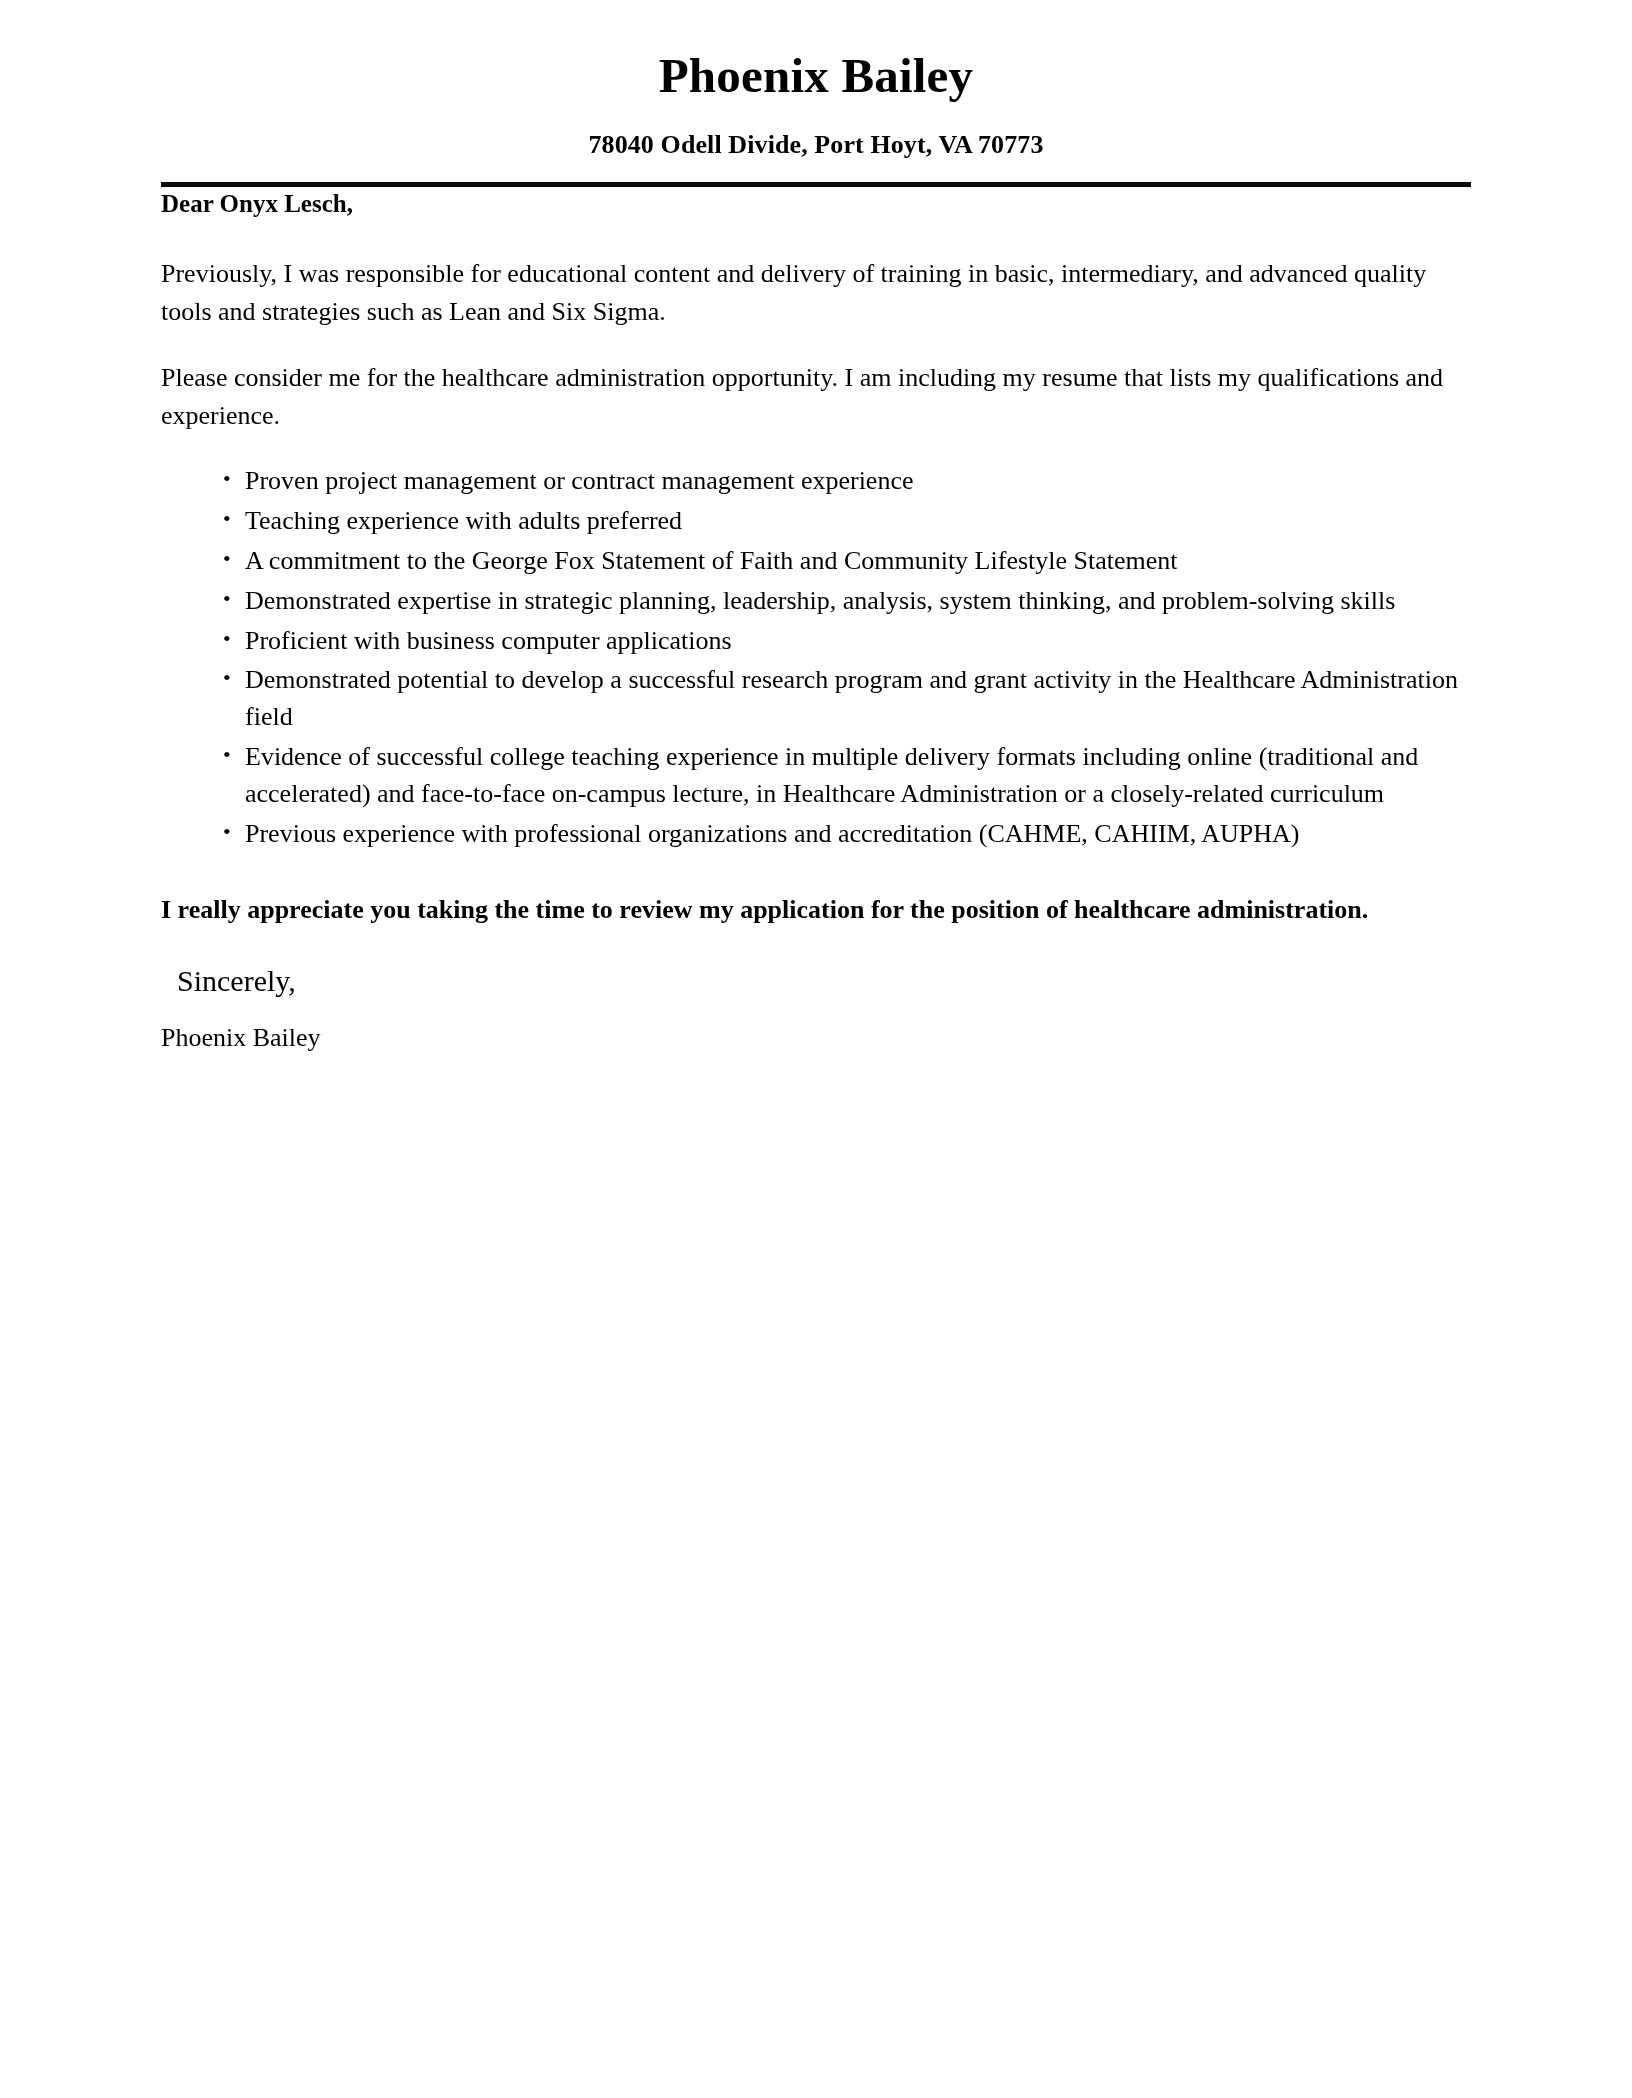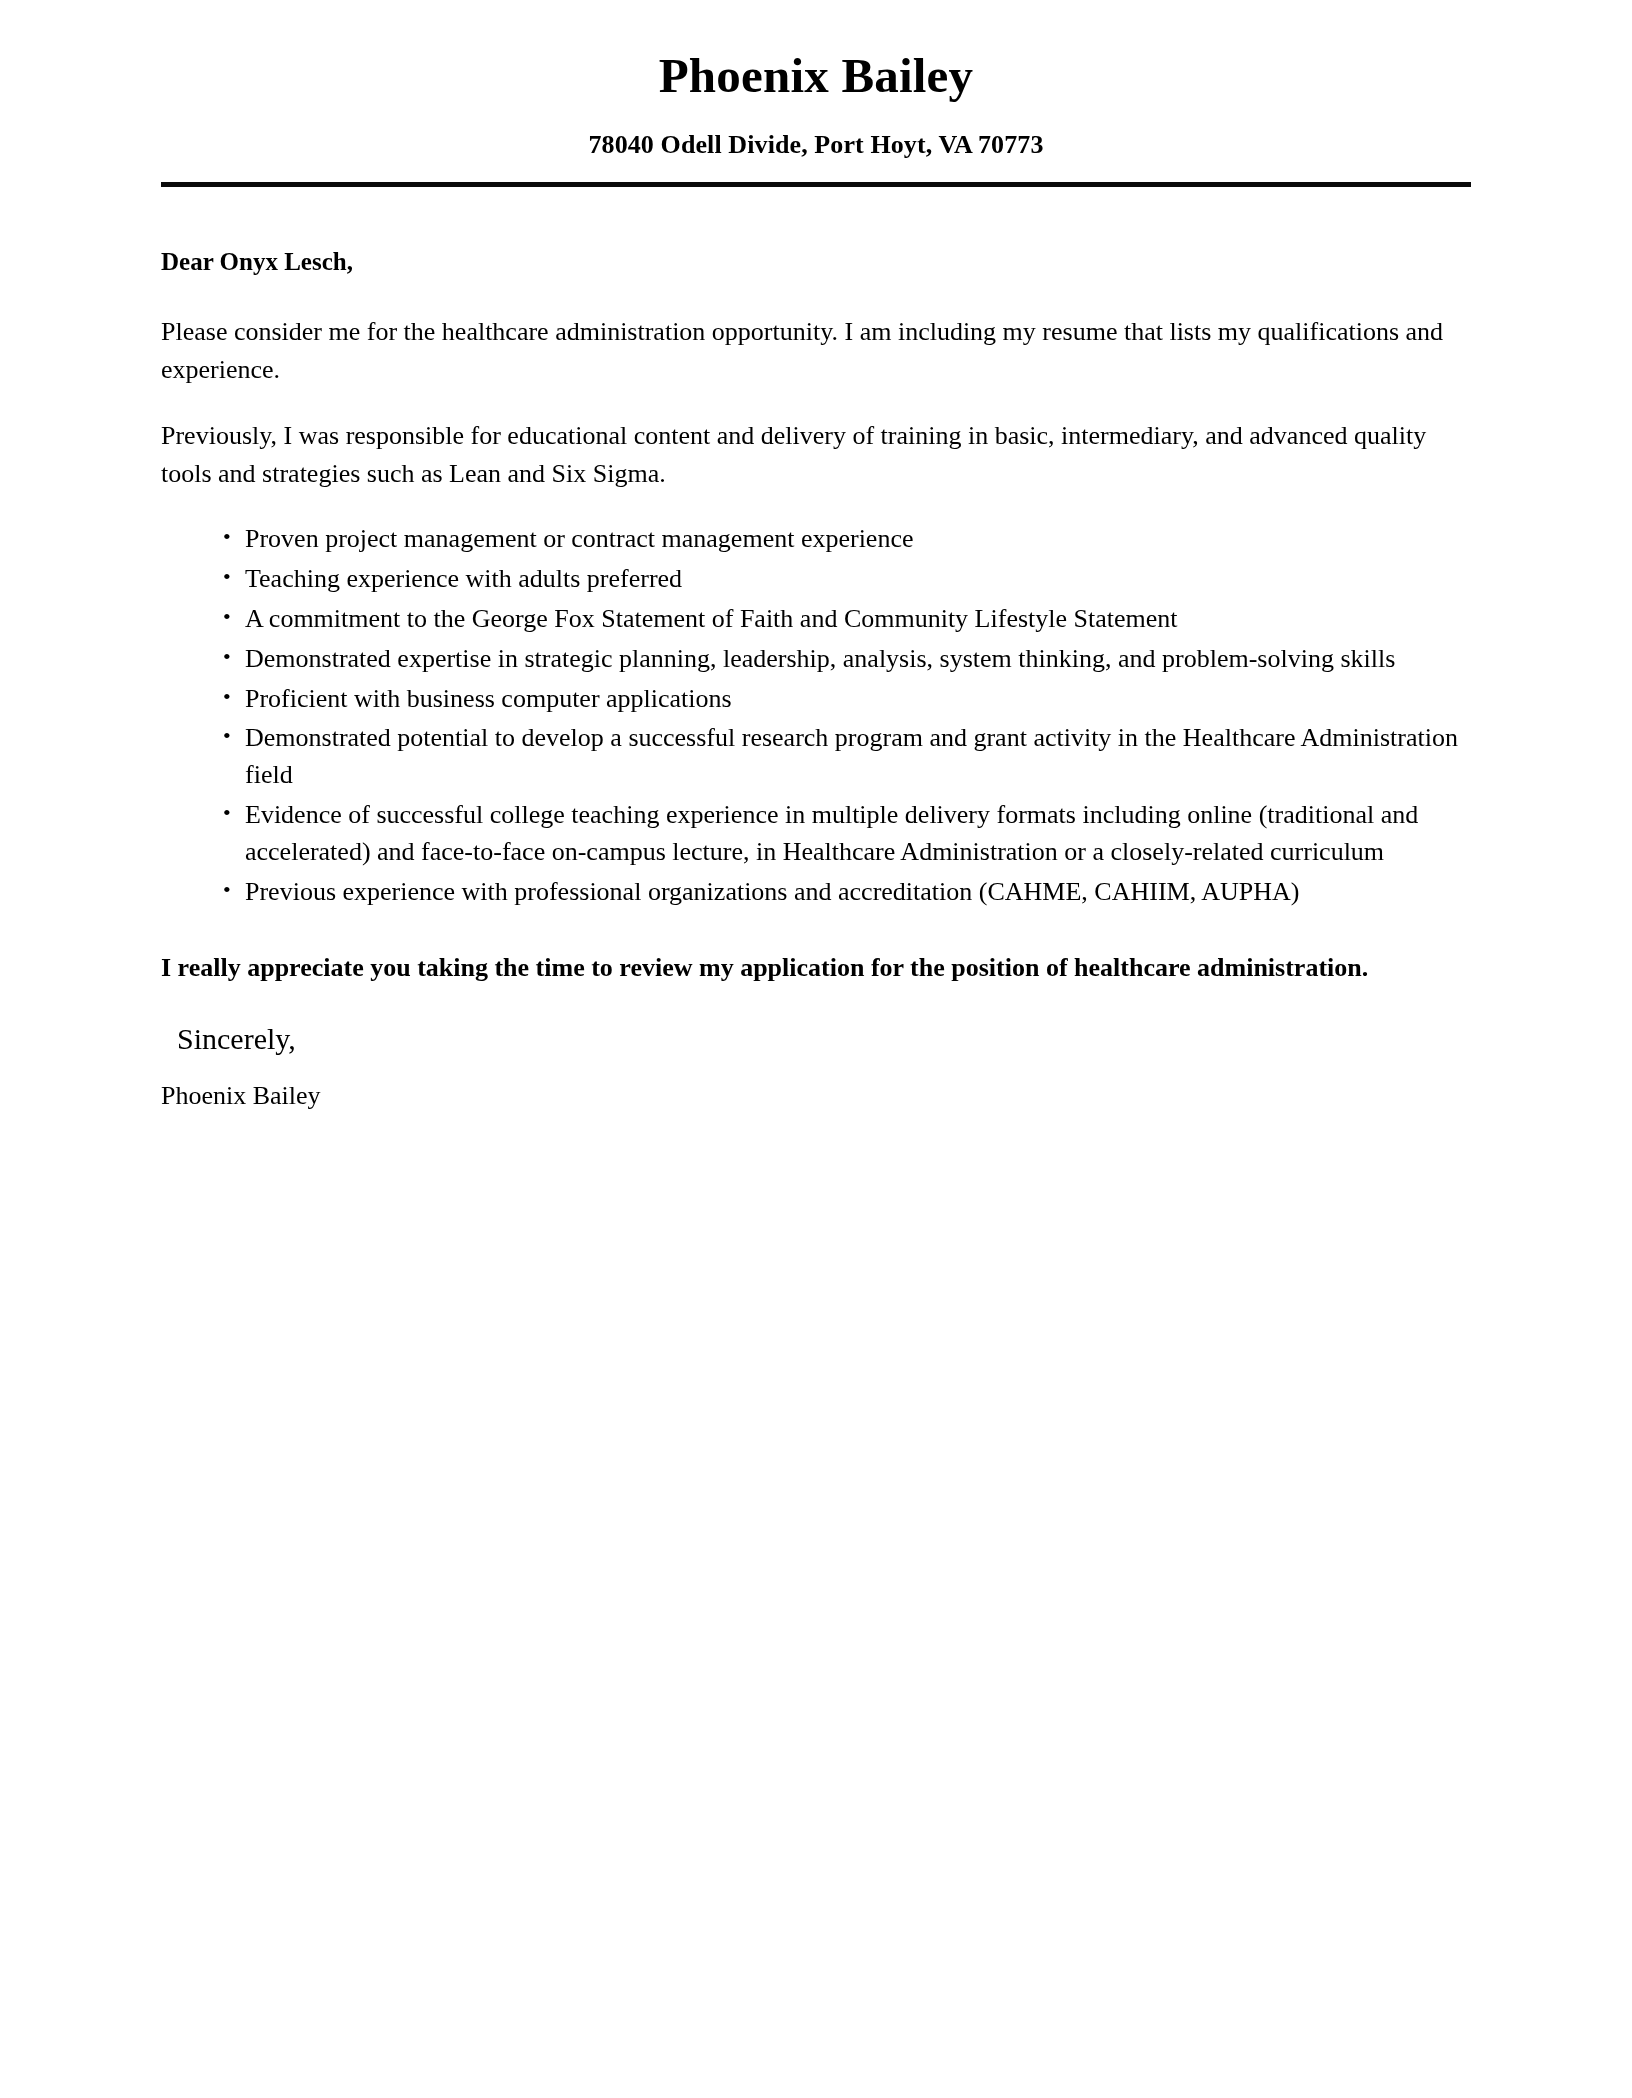--- a/index.html
+++ b/index.html
@@ -53,21 +53,20 @@
     margin: 22px auto 0 auto;
     width: 1310px;
     height: 5px;
     background: #0a0a0a;
   }
 
   
   .letter-body {
     margin: 0 auto;
     width: 1310px;
-    padding-top: 58px;
     box-sizing: border-box;
   }
 
   .salutation {
     font-size: 25px;
     font-weight: bold;
     margin: 0 0 34px 0;
     line-height: 1.35;
   }
 
@@ -134,23 +133,23 @@
   <div class="letter-header">
     <h1 class="applicant-name">Phoenix Bailey</h1>
     <div class="applicant-address">78040 Odell Divide, Port Hoyt, VA 70773</div>
     <div class="header-rule"></div>
   </div>
 
   <div class="letter-body">
 
     <p class="salutation">Dear Onyx Lesch,</p>
 
+    <p class="body-paragraph">Previously, I was responsible for educational content and delivery of training in basic, intermediary, and advanced quality tools and strategies such as Lean and Six Sigma.</p>
+
     <p class="body-paragraph">Please consider me for the healthcare administration opportunity. I am including my resume that lists my qualifications and experience.</p>
-
-    <p class="body-paragraph">Previously, I was responsible for educational content and delivery of training in basic, intermediary, and advanced quality tools and strategies such as Lean and Six Sigma.</p>
 
 
     <ul class="qualifications-list">
       <li>Proven project management or contract management experience</li>
       <li>Teaching experience with adults preferred</li>
       <li>A commitment to the George Fox Statement of Faith and Community Lifestyle Statement</li>
       <li>Demonstrated expertise in strategic planning, leadership, analysis, system thinking, and problem-solving skills</li>
       <li>Proficient with business computer applications</li>
       <li>Demonstrated potential to develop a successful research program and grant activity in the Healthcare Administration field</li>
       <li>Evidence of successful college teaching experience in multiple delivery formats including online (traditional and accelerated) and face-to-face on-campus lecture, in Healthcare Administration or a closely-related curriculum</li>

